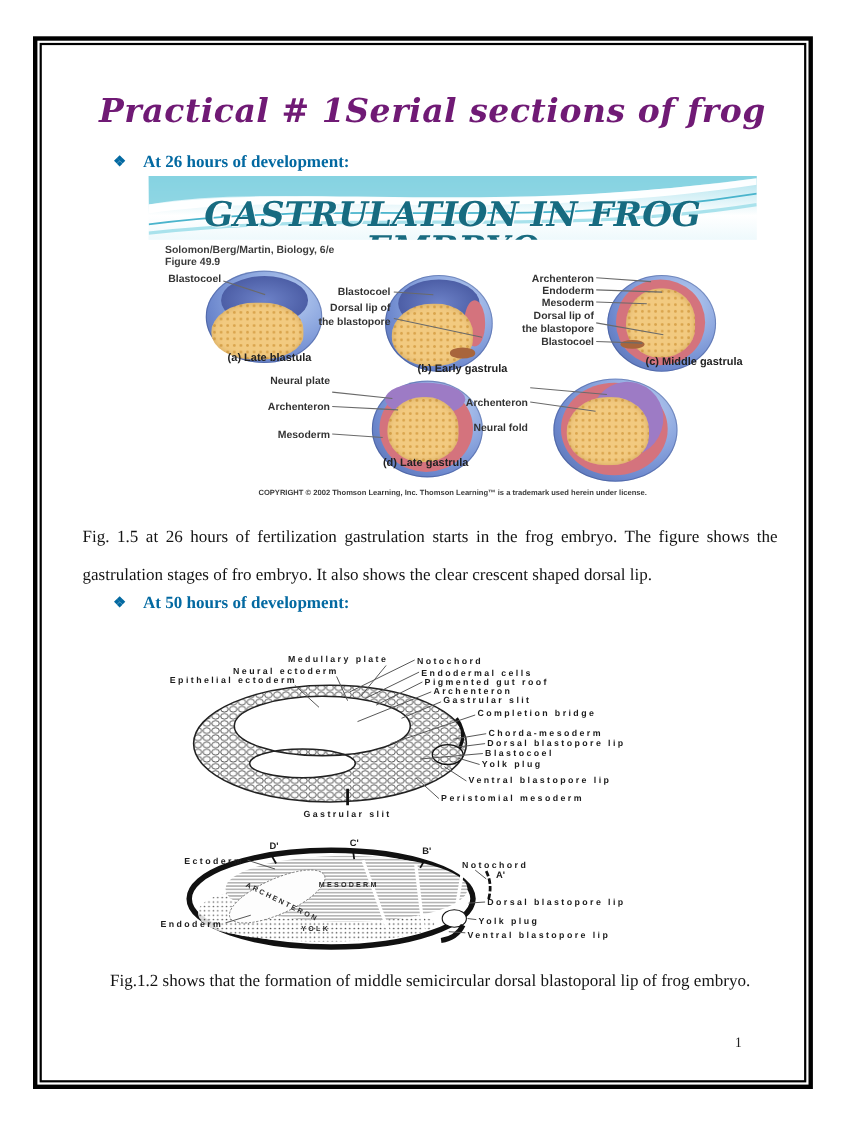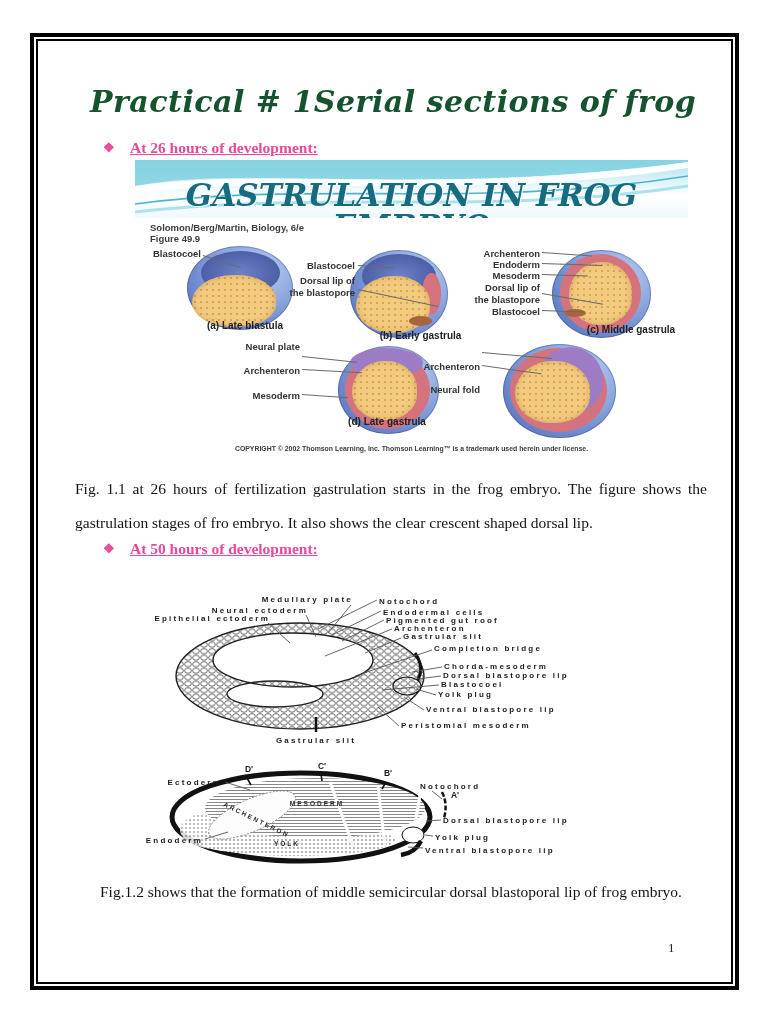--- a/index.html
+++ b/index.html
@@ -2,22 +2,22 @@
 <html><head>
 <meta charset="utf-8">
 <style>
   html,body{margin:0;padding:0;background:#fff;}
   .page{position:relative;width:768px;height:1024px;background:#fff;overflow:hidden;margin:0 auto;
         font-family:"Liberation Serif",serif;}
   .frame{position:absolute;left:30px;top:33px;width:709px;height:957px;box-sizing:border-box;
          border:4px solid #000;}
   .frame-inner{position:absolute;inset:2px;border:2px solid #000;}
   .doc-title{position:absolute;left:90px;top:84px;margin:0;
-             font:italic 700 30px/1.2 "DejaVu Serif",serif;color:#14532d;letter-spacing:.5px;}
-  .bullet-row{position:absolute;font:700 15.5px/1.2 "Liberation Serif",serif;color:#ec4899;text-decoration:underline;}
+             font:italic 700 30px/1.2 "DejaVu Serif",serif;color:#701a75;letter-spacing:.5px;}
+  .bullet-row{position:absolute;font:700 15.5px/1.2 "Liberation Serif",serif;color:#0369a1;}
   .bullet-row .glyph{display:inline-block;width:27px;font-size:13px;vertical-align:1px;}
   
   .fig1{position:absolute;left:135px;top:160px;width:553px;height:300px;background:#fff;}
   .banner{position:absolute;left:0;top:0;width:553px;height:58px;overflow:hidden;
           background:linear-gradient(180deg,#a9e0eb 0%,#d4f0f6 30%,#ffffff 62%,#eef9fc 100%);}
   .banner svg{position:absolute;inset:0;}
   .banner-title{position:absolute;left:0;right:0;top:20px;text-align:center;
                 font:italic 700 31px/1 "DejaVu Serif",serif;color:#176b80;
                 text-shadow:1px 1px 0 rgba(255,255,255,.85);}
   .banner-title span{display:inline-block;border-bottom:3px solid #1b7488;padding:0 4px 2px;}
@@ -161,21 +161,21 @@
       <div class="yolk"></div>
     </div>
     <div class="flabel" style="left:275px;top:188px;width:70px;margin-top:36px;">Neural fold</div>
     <div class="lead" style="left:347px;top:192px;width:70px;transform:rotate(5deg);"></div>
     <div class="flabel" style="left:275px;top:201px;width:70px;">Archenteron</div>
     <div class="lead" style="left:347px;top:205px;width:60px;transform:rotate(8deg);"></div>
 
     <div class="copyright">COPYRIGHT © 2002 Thomson Learning, Inc. Thomson Learning™ is a trademark used herein under license.</div>
   </div>
 
-  <p class="para" style="left:75px;top:472px;">Fig. 1.1 at 26 hours of fertilization gastrulation starts in the frog embryo. The figure shows the gastrulation stages of fro embryo. It also shows the clear crescent shaped dorsal lip.</p>
+  <p class="para" style="left:75px;top:472px;">Fig. 1.5 at 26 hours of fertilization gastrulation starts in the frog embryo. The figure shows the gastrulation stages of fro embryo. It also shows the clear crescent shaped dorsal lip.</p>
 
   <div class="bullet-row" style="left:103px;top:540px;">
     <span class="glyph">❖</span><span>At 50 hours of development:</span>
   </div>
 
   <svg style="position:absolute;left:120px;top:583px;" width="560" height="172" viewBox="0 0 560 172">
     <defs>
       <pattern id="cells" width="8" height="6.5" patternUnits="userSpaceOnUse">
         <rect width="8" height="6.5" fill="#fff"></rect>
         <ellipse cx="4" cy="3.2" rx="3.4" ry="2.6" fill="#fdfdfd" stroke="#444" stroke-width=".8"></ellipse>

